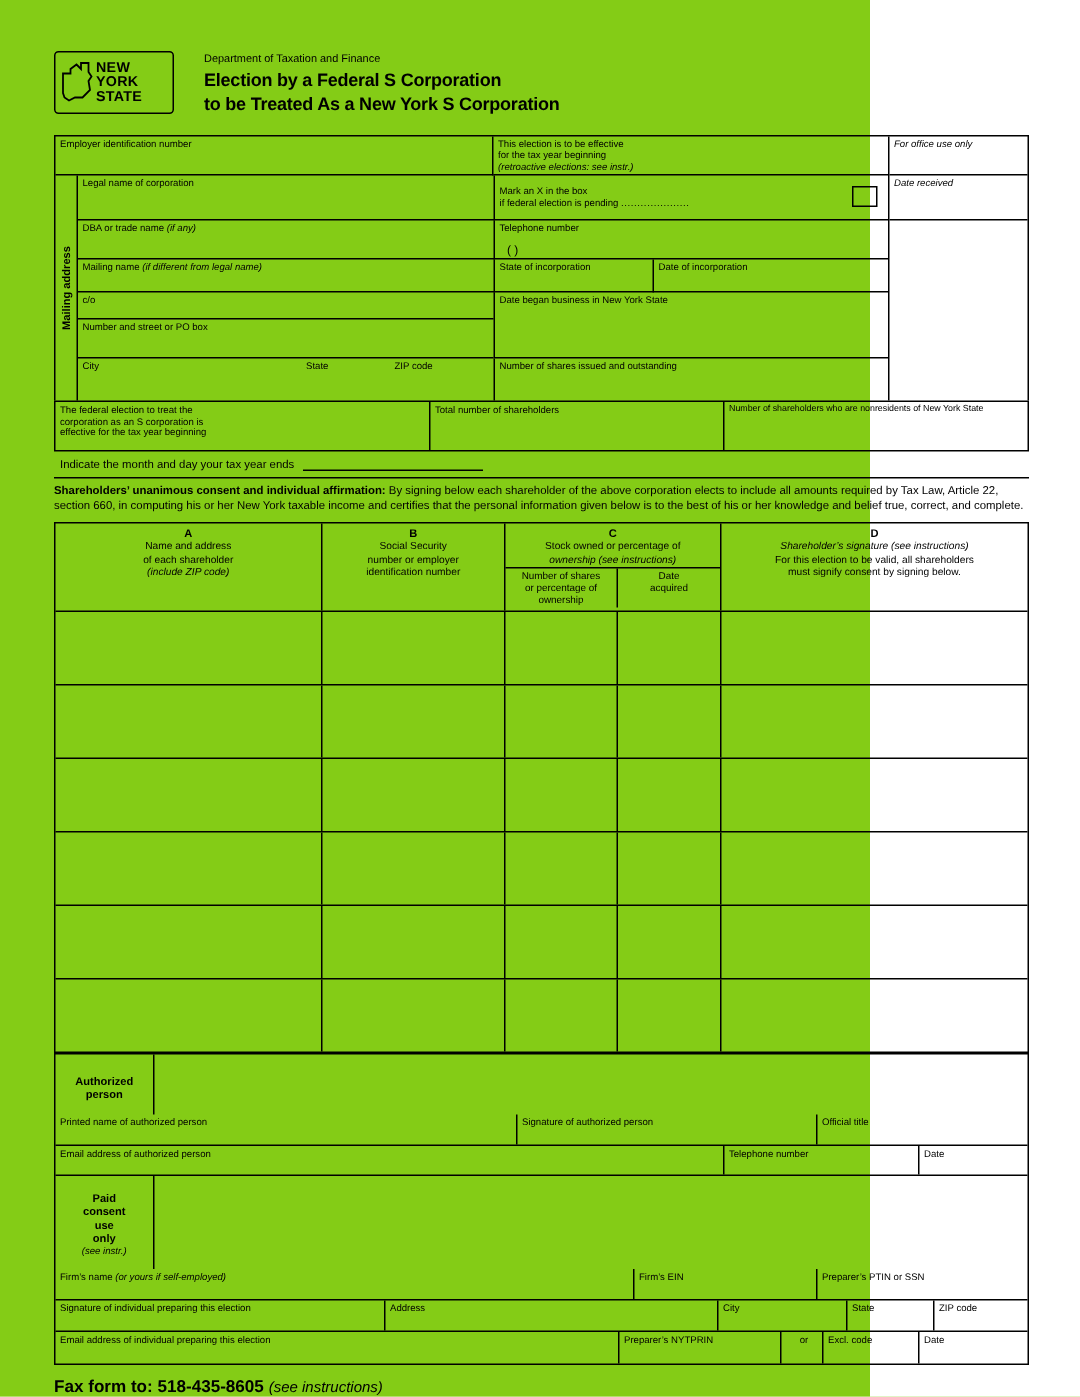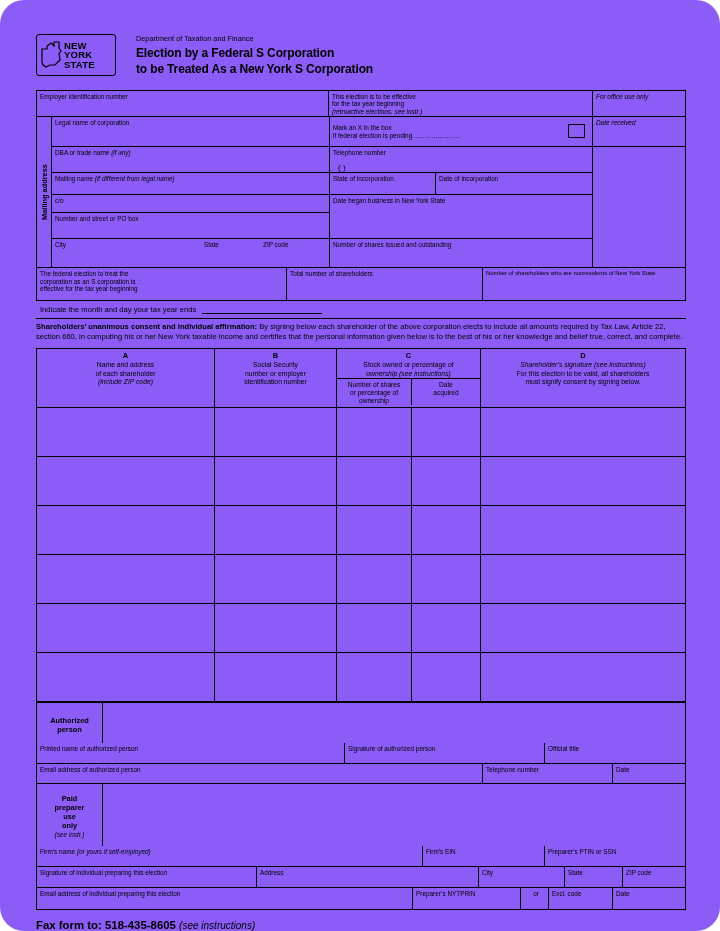--- a/index.html
+++ b/index.html
@@ -9,24 +9,23 @@
   }
   body {
     width: 720px;
     height: 931px;
     font-family: "Liberation Sans", sans-serif;
     color: #000;
     overflow: hidden;
   }
   .page {
     position: relative;
-    width: 720px;
+    width: 580px;
     height: 931px;
-    background: #8b5cf6;
-    border-radius: 24px;
+    background: #84cc16;
   }
   .form {
     position: absolute;
     left: 36px;
     top: 34px;
     width: 650px;
   }
 
   
   .hdr {
@@ -532,21 +531,21 @@
           <div class="box" style="width:72px; border:none;">
             <span class="lbl">Date</span>
           </div>
         </div>
       </div>
     </div>
 
     <div class="sig-row">
       <div class="stub" style="height:62px; display:flex; flex-direction:column; justify-content:center;">
         <div>Paid</div>
-        <div>preparer</div>
+        <div>consent</div>
         <div>use</div>
         <div>only</div>
         <div class="sm">(see instr.)</div>
       </div>
       <div style="flex:1;">
         <div style="display:flex; height:20px; border-bottom:0.9px solid #000;">
           <div class="box" style="flex:1; border:none; border-right:0.9px solid #000;">
             <span class="lbl">
               <span>Firm’s name</span>
               <span class="lbl-i">(or yours if self-employed)</span>

